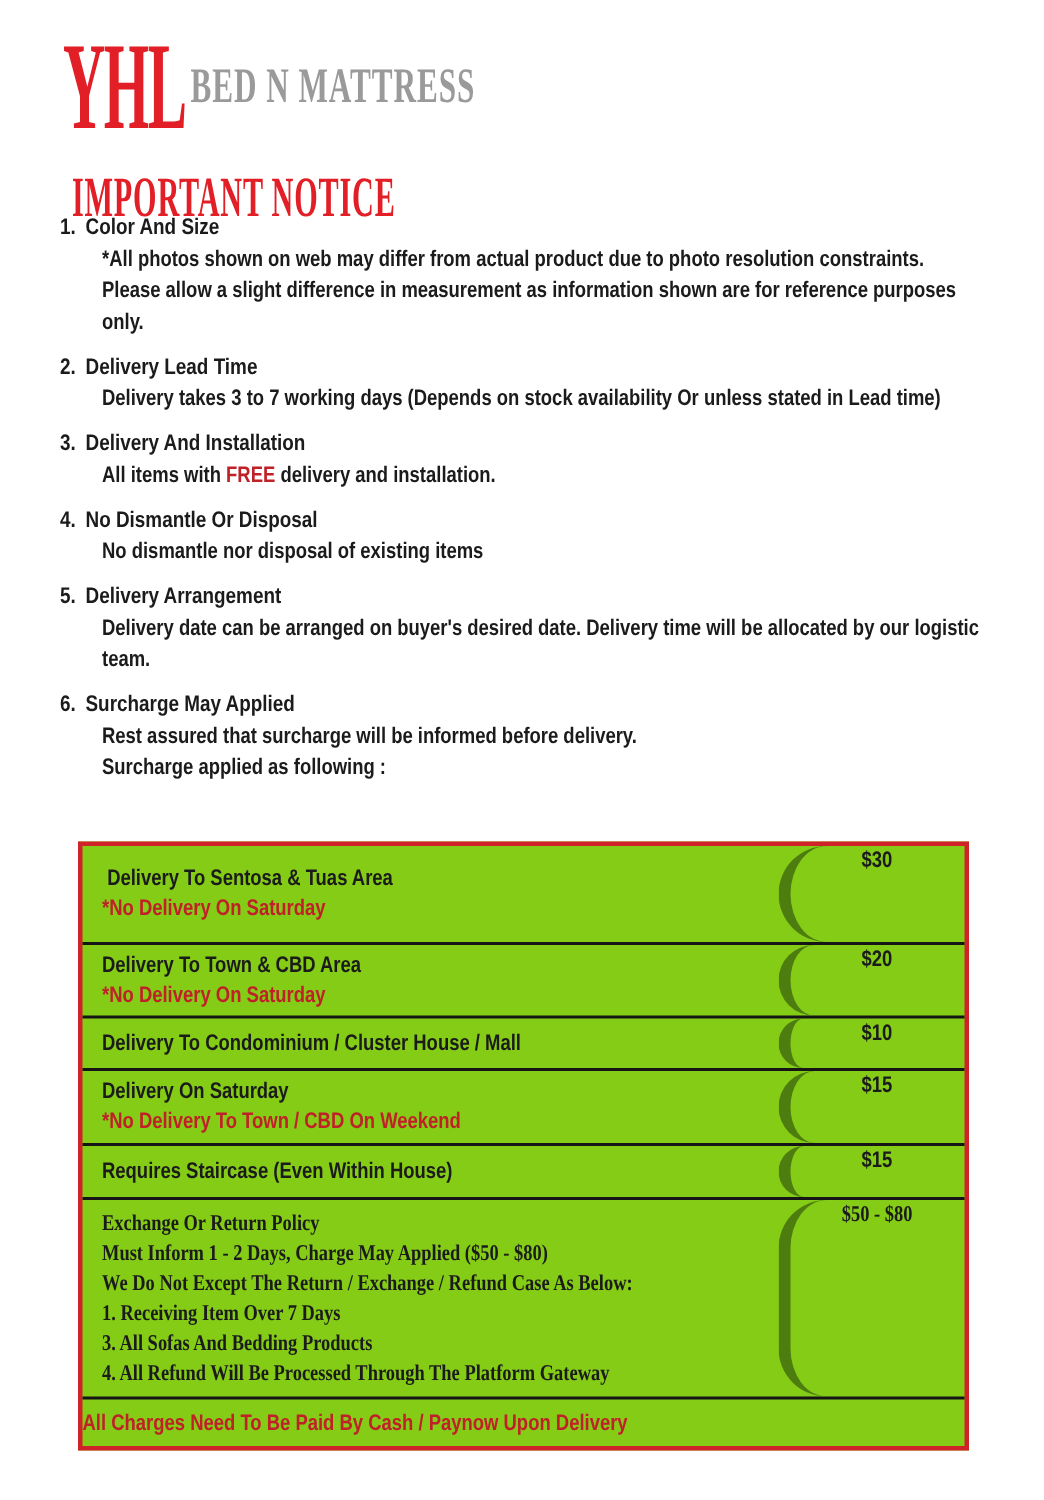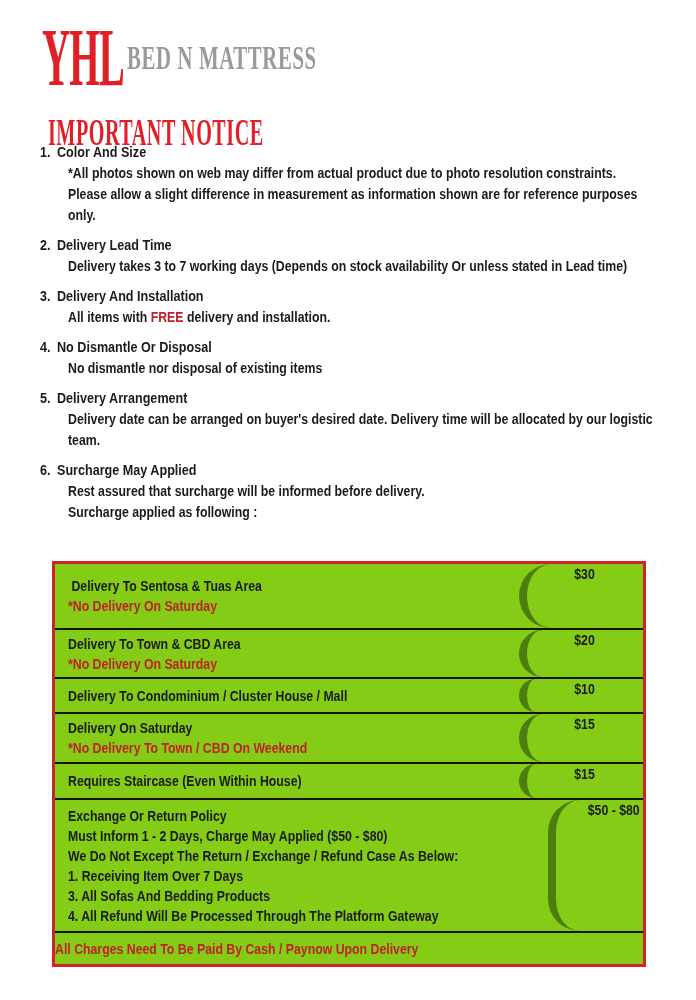--- a/index.html
+++ b/index.html
@@ -49,21 +49,21 @@
     position:absolute;left:52px;top:561px;width:594px;box-sizing:border-box;
     border:3px solid #cf2329;font-size:15px;line-height:20px;background:#84cc16;
   }
   .trow{display:flex;border-top:2px solid #151515;box-sizing:border-box;}
   .trow:first-child{border-top:none;}
   .trow:nth-child(1){min-height:64px;}
   .trow:nth-child(2){min-height:49px;}
   .trow:nth-child(3){min-height:35px;}
   .trow:nth-child(4){min-height:50px;}
   .trow:nth-child(5){min-height:36px;}
-  .trow:nth-child(6){min-height:133px;}
+  .trow:nth-child(6){min-height:133px;font-family:Liberation Serif, serif;}
   .cell-desc{
     flex:1;box-sizing:border-box;padding:3px 4px 3px 13px;
     display:flex;flex-direction:column;justify-content:center;
   }
   .cell-price{
     width:124px;flex:none;box-sizing:border-box;border-left:8px solid #4d7c0f;
     display:flex;align-items:flex-start;justify-content:center;border-radius:32px;
   }
   .price-inner{display:inline-block;transform:scaleX(0.82);white-space:pre;}
   .tfoot{

